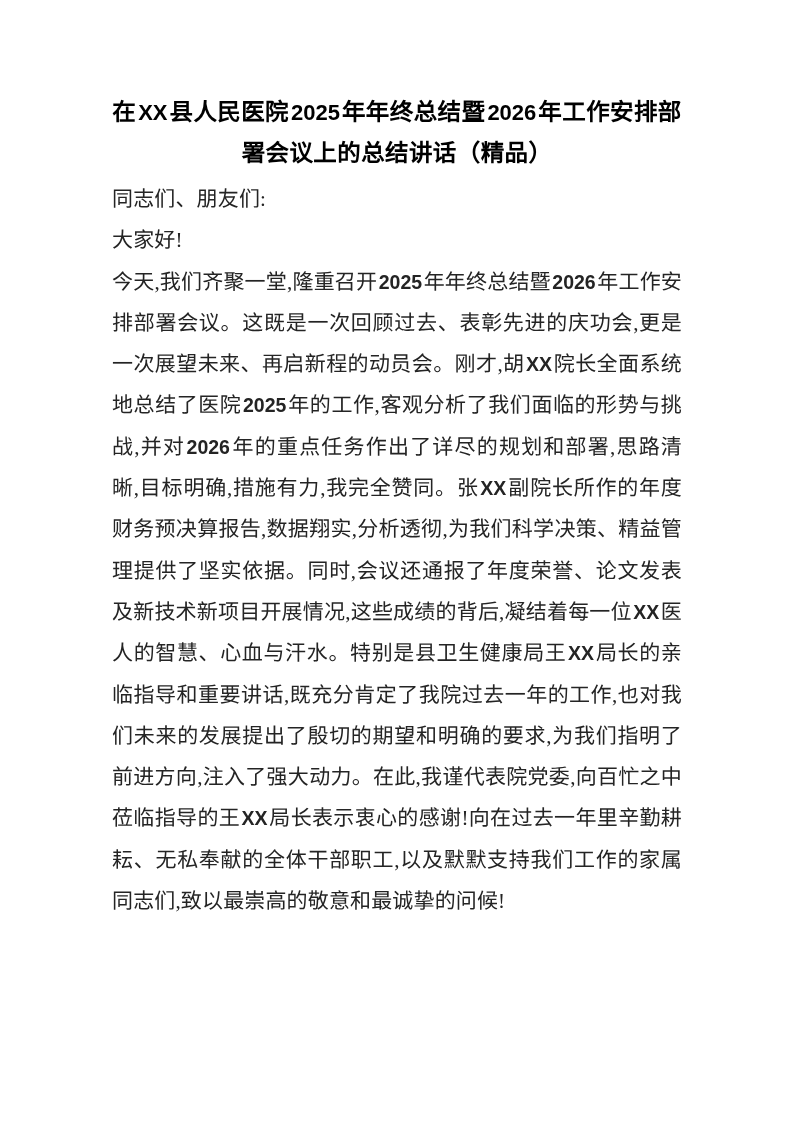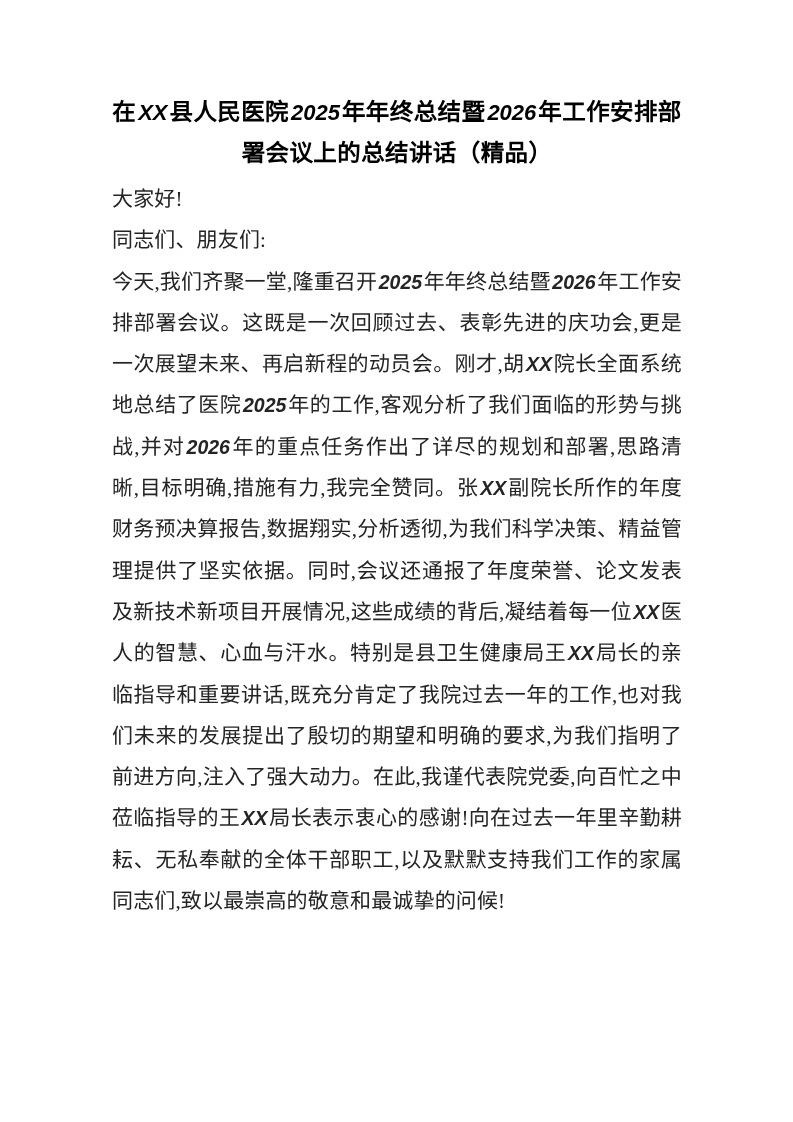--- a/index.html
+++ b/index.html
@@ -58,40 +58,39 @@
     font-family: "Liberation Serif", "DejaVu Serif", serif;
   }
 
   
   .lat {
     font-family: "Liberation Sans", "DejaVu Sans", sans-serif;
     font-weight: bold;
     font-size: 19.5px;
     letter-spacing: 0;
     padding: 0 1.5px;
-    font-style: italic;
   }
 
   .doc-title .lat {
     font-size: 22px;
     font-weight: bold;
     padding: 0 2px;
   }
 </style>
 </head>
 <body style="background: rgb(255, 255, 255);">
 
 <div class="page">
   <div class="content">
 
     <h1 class="doc-title">
       <span>在<span class="lat">XX</span>县人民医院<span class="lat">2025</span>年年终总结暨<span class="lat">2026</span>年工作安排部署会议上的总结讲话（精品）</span>
     </h1>
 
+    <p class="para">同志们、朋友们:</p>
+
     <p class="para">大家好!</p>
-
-    <p class="para">同志们、朋友们:</p>
 
     <p class="para">今天,我们齐聚一堂,隆重召开<span class="lat">2025</span>年年终总结暨<span class="lat">2026</span>年工作安排部署会议。这既是一次回顾过去、表彰先进的庆功会,更是一次展望未来、再启新程的动员会。刚才,胡<span class="lat">XX</span>院长全面系统地总结了医院<span class="lat">2025</span>年的工作,客观分析了我们面临的形势与挑战,并对<span class="lat">2026</span>年的重点任务作出了详尽的规划和部署,思路清晰,目标明确,措施有力,我完全赞同。张<span class="lat">XX</span>副院长所作的年度财务预决算报告,数据翔实,分析透彻,为我们科学决策、精益管理提供了坚实依据。同时,会议还通报了年度荣誉、论文发表及新技术新项目开展情况,这些成绩的背后,凝结着每一位<span class="lat">XX</span>医人的智慧、心血与汗水。特别是县卫生健康局王<span class="lat">XX</span>局长的亲临指导和重要讲话,既充分肯定了我院过去一年的工作,也对我们未来的发展提出了殷切的期望和明确的要求,为我们指明了前进方向,注入了强大动力。在此,我谨代表院党委,向百忙之中莅临指导的王<span class="lat">XX</span>局长表示衷心的感谢!向在过去一年里辛勤耕耘、无私奉献的全体干部职工,以及默默支持我们工作的家属同志们,致以最崇高的敬意和最诚挚的问候!</p>
 
 
   </div>
 </div>
 
 </body></html>

